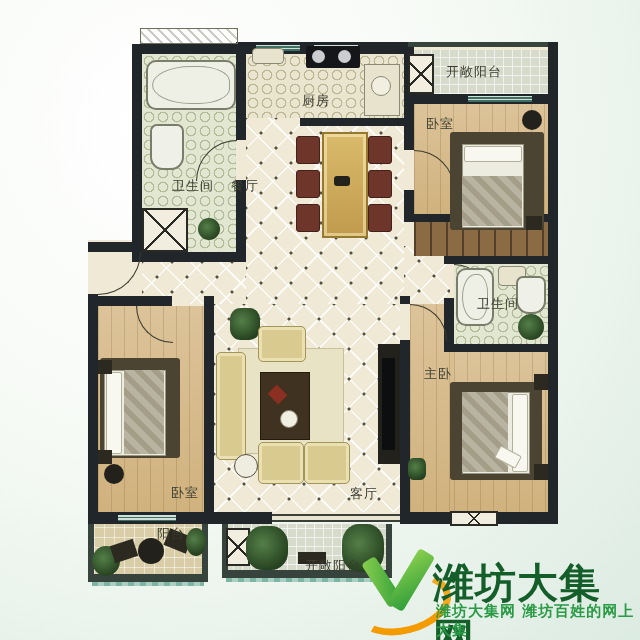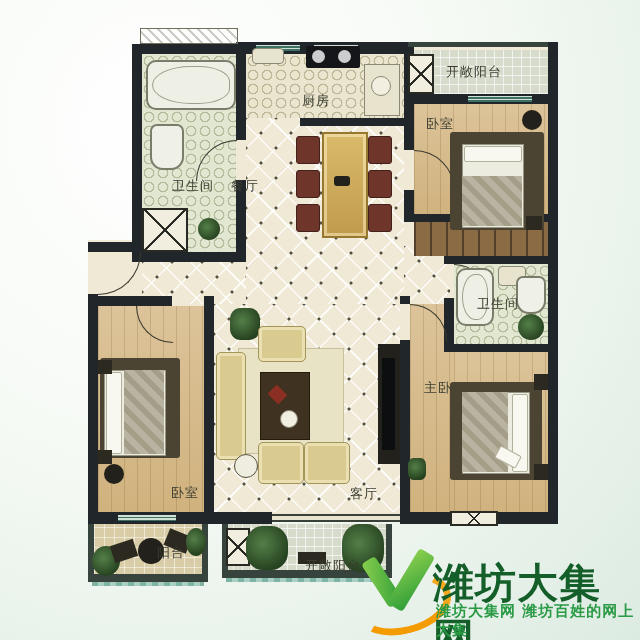--- a/index.html
+++ b/index.html
@@ -223,24 +223,24 @@
   <div class="plant" style="left:246px;top:526px;width:42px;height:44px;border-radius:40%"></div>
   <div class="plant" style="left:342px;top:524px;width:42px;height:48px;border-radius:40%"></div>
   <div class="night" style="left:298px;top:552px;width:28px;height:12px"></div>
 
   <span class="room-label" style="left:193px;top:186px">卫生间</span>
   <span class="room-label" style="left:316px;top:101px">厨房</span>
   <span class="room-label" style="left:245px;top:186px">餐厅</span>
   <span class="room-label" style="left:474px;top:72px">开敞阳台</span>
   <span class="room-label" style="left:440px;top:124px">卧室</span>
   <span class="room-label" style="left:498px;top:304px">卫生间</span>
-  <span class="room-label" style="left:438px;top:388px">主卧</span>
+  <span class="room-label" style="left:438px;top:374px">主卧</span>
   <span class="room-label" style="left:364px;top:494px">客厅</span>
   <span class="room-label" style="left:185px;top:493px">卧室</span>
-  <span class="room-label" style="left:171px;top:553px">阳台</span>
+  <span class="room-label" style="left:171px;top:534px">阳台</span>
   <span class="room-label" style="left:333px;top:566px">开敞阳台</span>
 
   <div>
     <div class="swoosh"></div>
     <div class="vbar" style="left:374px;top:556px;width:16px;height:52px;transform:rotate(-33deg)"></div>
     <div class="vbar" style="left:402px;top:548px;width:18px;height:64px;transform:rotate(31deg)"></div>
     <div class="wm-title">潍坊大集网</div>
     <div class="wm-sub">潍坊大集网 潍坊百姓的网上大集</div>
   </div>
 

